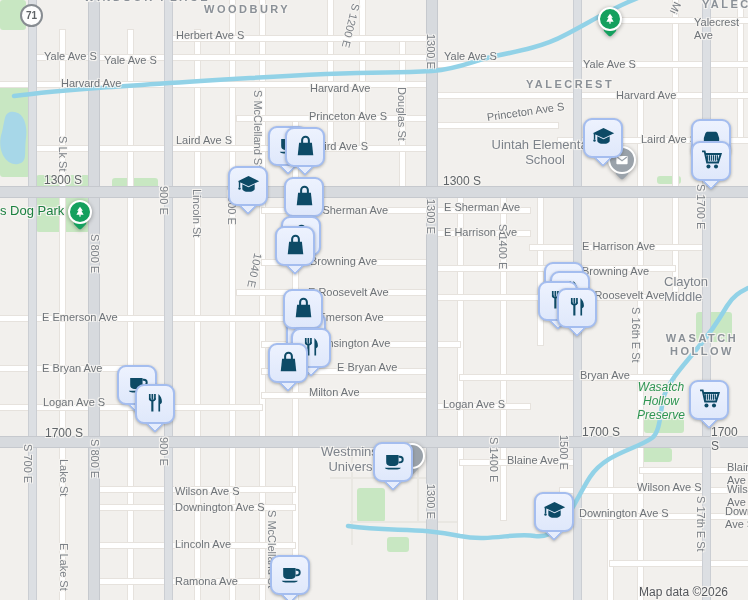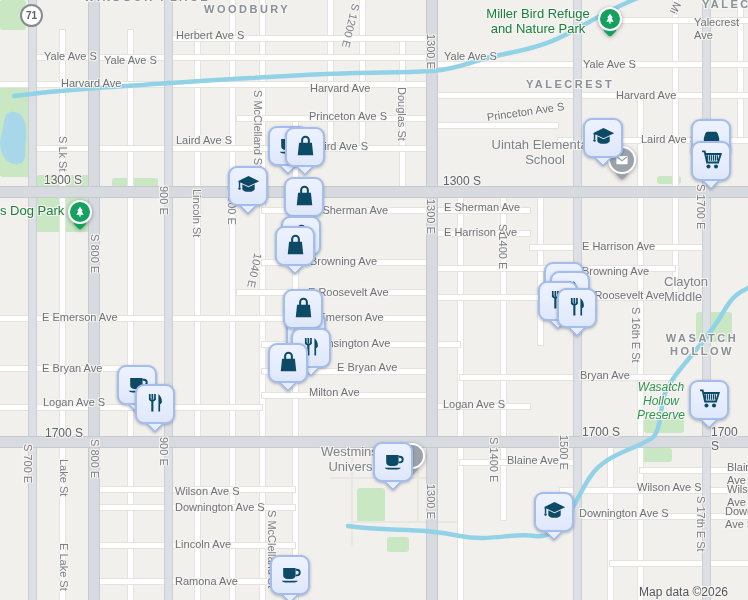--- a/index.html
+++ b/index.html
@@ -127,22 +127,20 @@
       <path d="M14,96 C60,90 120,86 250,78 S380,74 432,71 C460,69 475,60 495,56 C520,51 545,46 565,35 C590,22 612,8 638,-2" fill="none" stroke="#92d2e7" stroke-width="4.5" stroke-linecap="round"></path>
       <path d="M348,526 C390,532 420,527 460,536 C490,542 515,532 535,536 C562,540 572,505 590,477 C606,453 635,450 652,438 C660,432 660,415 663,400 C666,384 682,367 696,350 C708,336 720,318 727,306 C733,296 740,292 748,288" fill="none" stroke="#92d2e7" stroke-width="4.5" stroke-linecap="round"></path>
     </svg>
   <div class="layer lyr-labels">
       <div class="mlabel ar" style="left: 84px; top: -9px;">WINDSOR PLACE</div>
       <div class="mlabel ar" style="left: 204px; top: 3px;">WOODBURY</div>
       <div class="mlabel ar" style="left: 526px; top: 78px;">YALECREST</div>
       <div class="mlabel ar" style="left: 702px; top: -2px;">YALECREST</div>
       <div class="mlabel ar" style="left: 656px; top: 332px; width: 92px; text-align: center;">WASATCH
 HOLLOW</div>
-      <div class="mlabel grn" style="left: 477px; top: 7px; width: 122px; text-align: center;">Miller Bird Refuge
-and Nature Park</div>
       <div class="mlabel grn" style="left: 0px; top: 204px;">s Dog Park</div>
       <div class="mlabel grn-i" style="left: 629px; top: 381px; width: 64px; text-align: center;">Wasatch
 Hollow
 Preserve</div>
       <div class="mlabel sch" style="left: 486px; top: 138px; width: 118px; text-align: center;">Uintah Elementary
 School</div>
       <div class="mlabel sch" style="left: 664px; top: 275px;">Clayton Middle</div>
       <div class="mlabel sch" style="left: 310px; top: 445px; width: 94px; text-align: center;">Westminster
 University</div>
       <div class="mlabel st" style="left: 176px; top: 29px;">Herbert Ave S</div>

